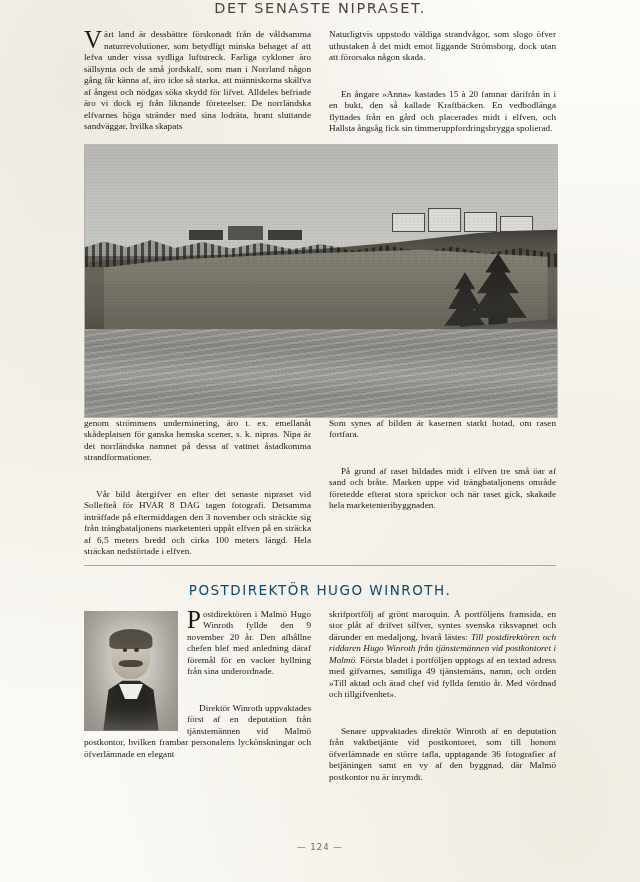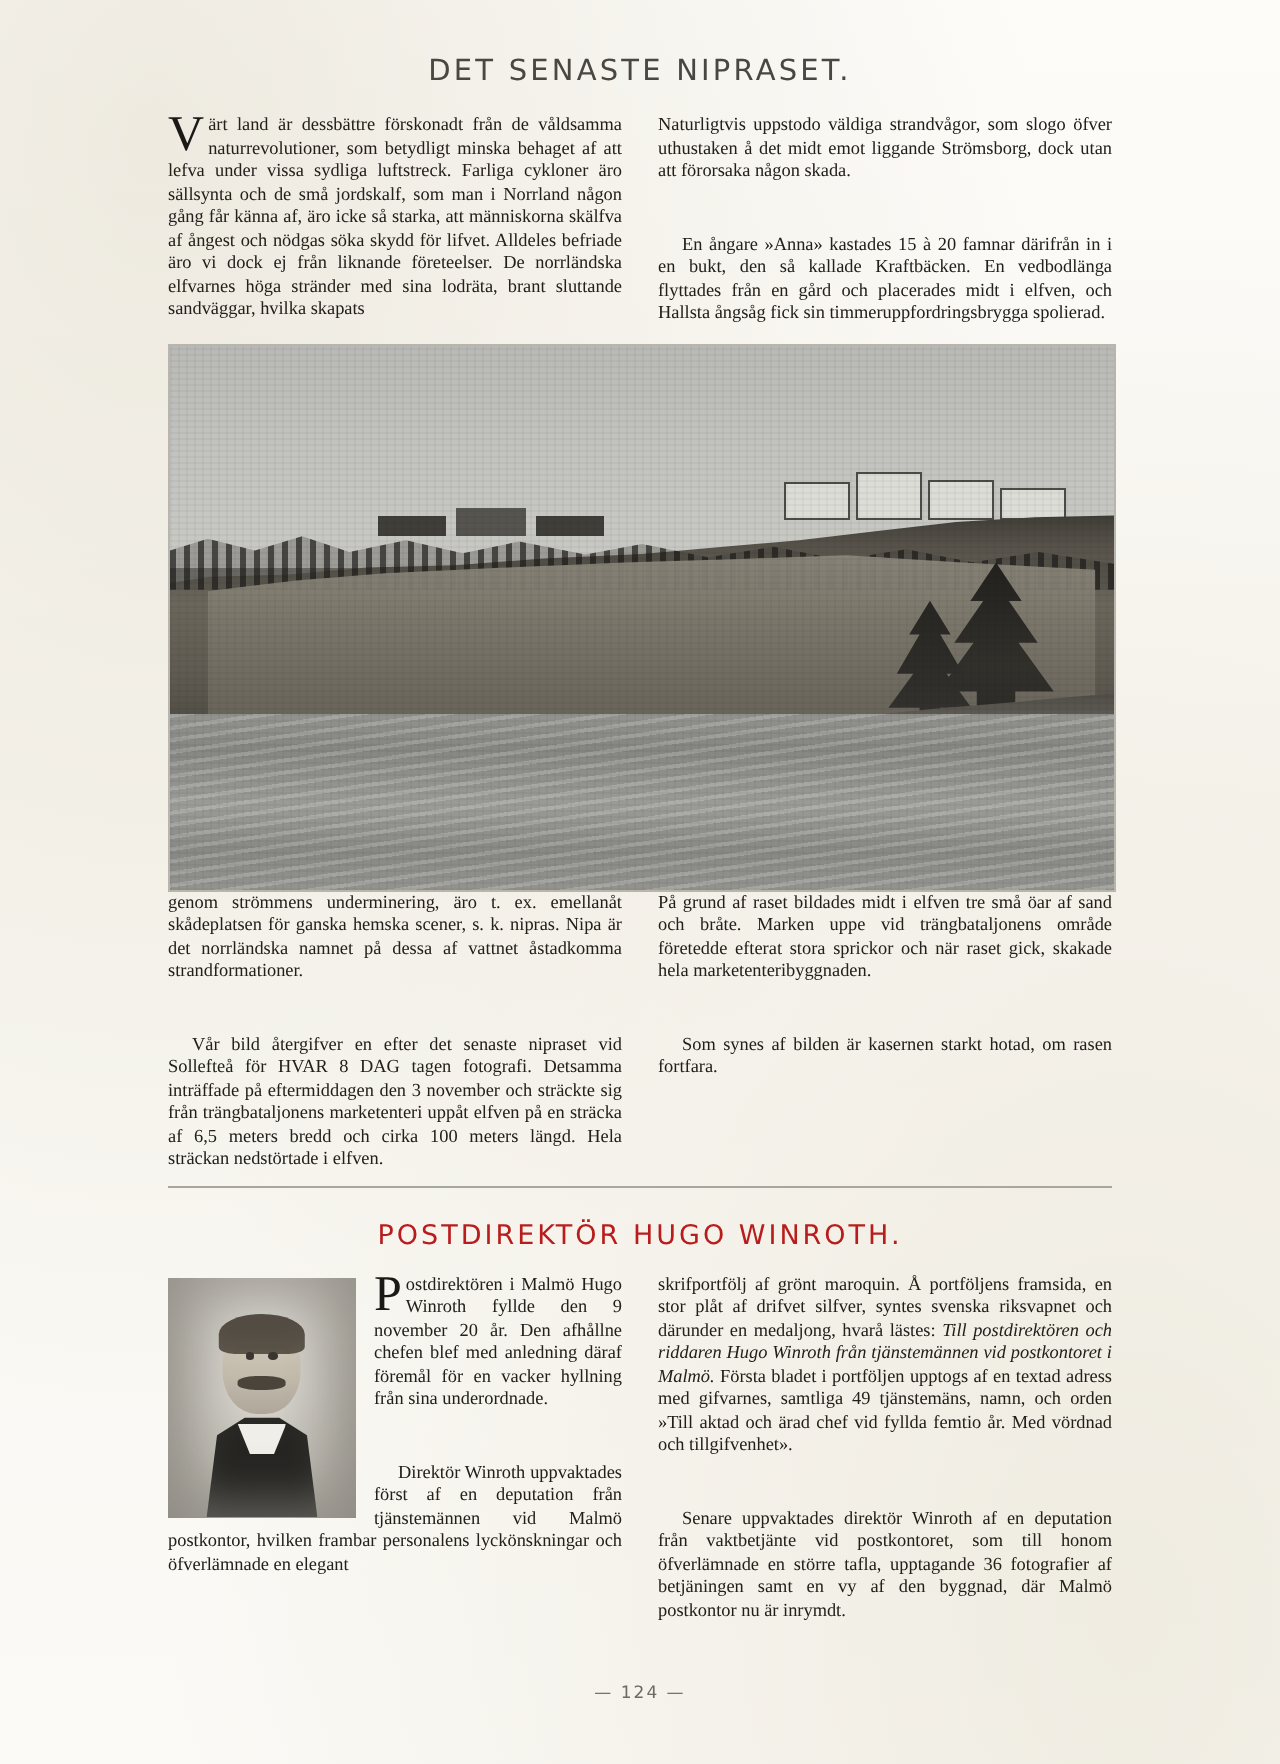--- a/index.html
+++ b/index.html
@@ -38,29 +38,28 @@
 
   
   .article-title {
     text-align: center;
     font-family: "DejaVu Sans", "Liberation Sans", sans-serif;
     font-size: 14.5px;
     letter-spacing: 1.6px;
     color: #4a4742;
     font-weight: 400;
     margin: 0;
-    padding-top: 28px;
     padding-bottom: 13px;
   }
   .article-title-2 {
     text-align: center;
     font-family: "DejaVu Sans", "Liberation Sans", sans-serif;
     font-size: 13.5px;
     letter-spacing: 1.5px;
-    color: #b91c1c;
+    color: #0c4a6e;
     font-weight: 400;
     margin: 0;
     padding-top: 8px;
     padding-bottom: 11px;
   }
 
   
   .cols {
     display: flex;
     gap: 18px;
@@ -363,22 +362,22 @@
         <div class="grain"></div>
       </div>
     </figure>
 
     <div class="cols">
       <div class="col">
         <p class="noindent">genom strömmens underminering, äro t. ex. emellanåt skådeplatsen för ganska hemska scener, s. k. nipras. Nipa är det norrländska namnet på dessa af vattnet åstadkomma strandformationer.</p>
         <p>Vår bild återgifver en efter det senaste nipraset vid Sollefteå för HVAR 8 DAG tagen fotografi. Detsamma inträffade på eftermiddagen den 3 november och sträckte sig från trängbataljonens marketenteri uppåt elfven på en sträcka af 6,5 meters bredd och cirka 100 meters längd. Hela sträckan nedstörtade i elfven.</p>
       </div>
       <div class="col">
+        <p>Som synes af bilden är kasernen starkt hotad, om rasen fortfara.</p>
         <p>På grund af raset bildades midt i elfven tre små öar af sand och bråte. Marken uppe vid trängbataljonens område företedde efterat stora sprickor och när raset gick, skakade hela marketenteribyggnaden.</p>
-        <p>Som synes af bilden är kasernen starkt hotad, om rasen fortfara.</p>
       </div>
     </div>
 
     <hr class="rule">
 
     <h2 class="article-title-2">POSTDIREKTÖR HUGO WINROTH.</h2>
 
     <div class="cols">
       <div class="col">
         <div class="portrait-wrap">

